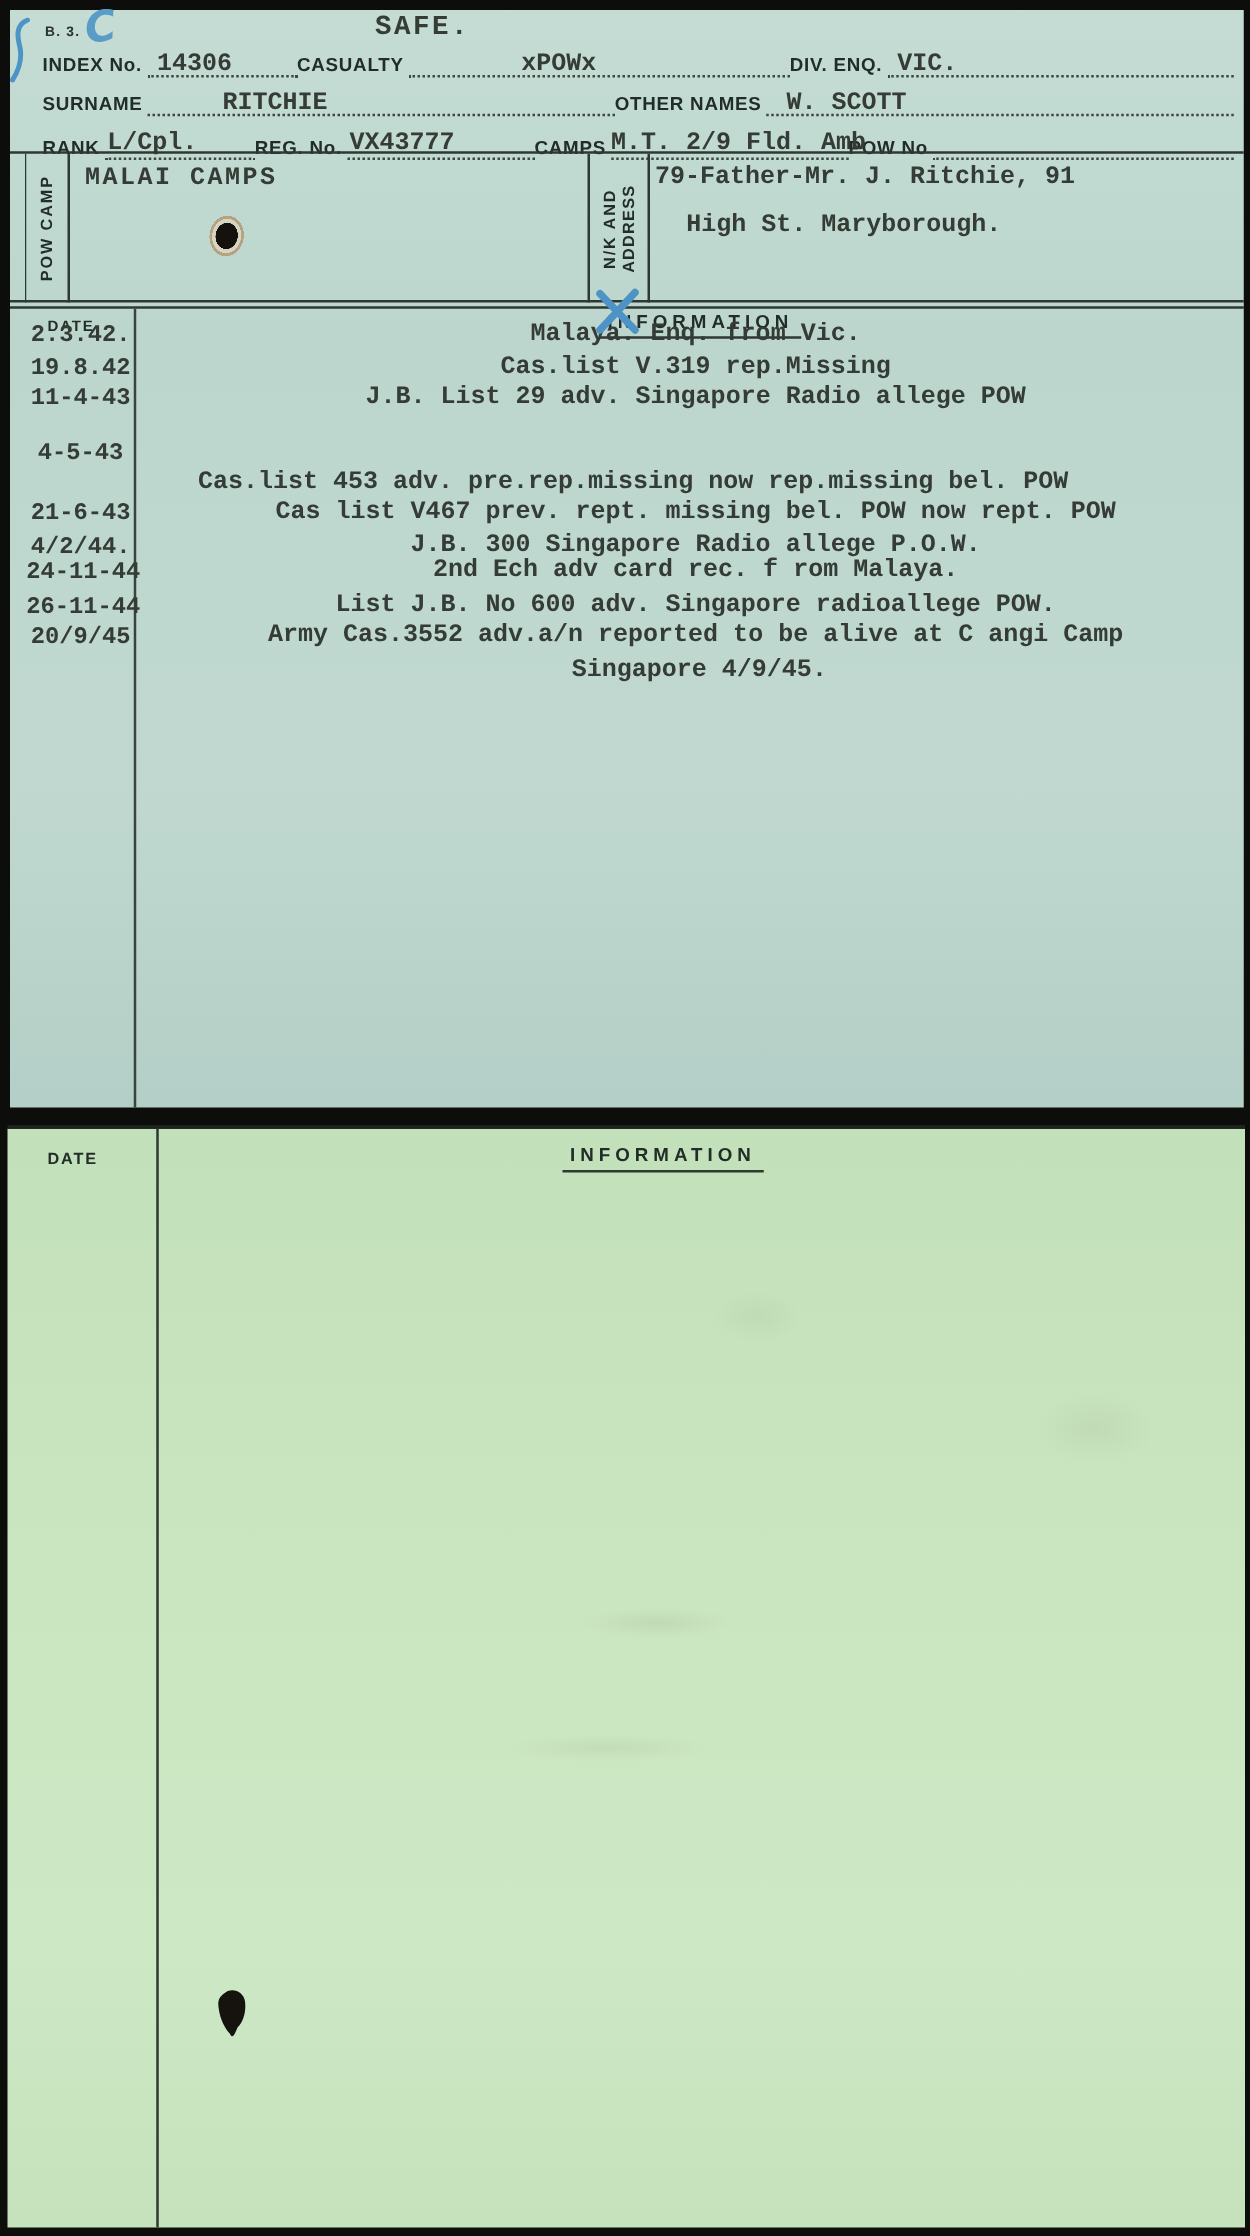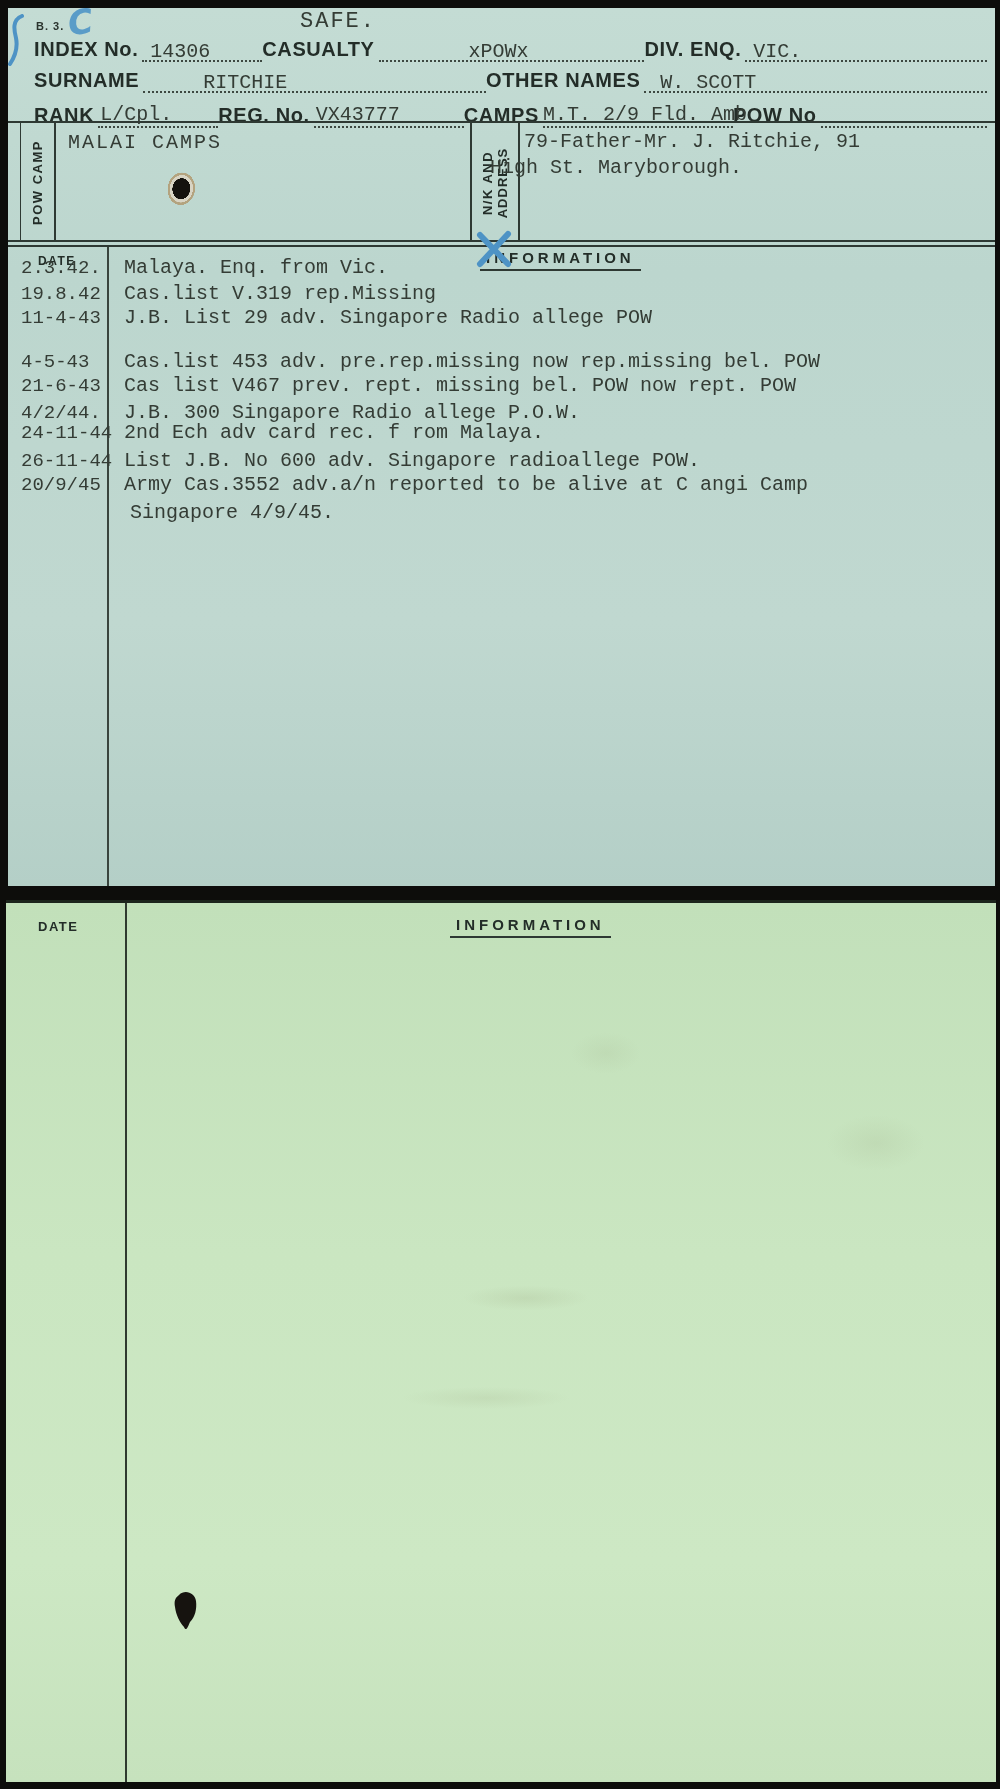--- a/index.html
+++ b/index.html
@@ -24,25 +24,25 @@
     position:absolute;inset:0;
     background:
       radial-gradient(ellipse 90px 18px at 520px 395px, rgba(150,160,120,.18), transparent 70%),
       radial-gradient(ellipse 120px 16px at 480px 495px, rgba(150,160,120,.15), transparent 70%),
       radial-gradient(ellipse 70px 40px at 870px 240px, rgba(140,150,110,.12), transparent 70%),
       radial-gradient(ellipse 50px 30px at 600px 150px, rgba(140,150,110,.10), transparent 70%);
   }
   
   .printed{
     font-family:"Liberation Sans",sans-serif;font-weight:700;
-    font-size:20px;letter-spacing:.6px;color:#232d28;white-space:nowrap;
+    font-size:15px;letter-spacing:.6px;color:#232d28;white-space:nowrap;
   }
   .typed{
-    font-family:"Liberation Mono","DejaVu Sans Mono",monospace;font-weight:400;
-    font-size:20px;color:#343c35;white-space:nowrap;
+    font-family:"Liberation Mono","DejaVu Sans Mono",monospace;font-weight:700;
+    font-size:20px;color:#343c35;white-space:nowrap;text-align:center;
   }
   
   .frow{position:absolute;left:26px;right:8px;display:flex;align-items:flex-end;}
   .frow .plabel{padding:0 4px 1px 0;}
   .dfield{
     position:relative;border-bottom:2px dotted #3d4841;height:22px;
     overflow:visible;
   }
   .dfield .typed{position:absolute;bottom:-3px;left:8px;}
   .row-a{top:30px;}
@@ -67,21 +67,21 @@
   .nk-col{left:462px;width:46px;}
   .vlabel-wrap{position:absolute;inset:0;display:flex;align-items:center;justify-content:center;}
   .vlabel{
     transform:rotate(-90deg);transform-origin:center;
     font-size:13px;font-weight:700;letter-spacing:1.5px;color:#232d28;
     white-space:nowrap;text-align:center;line-height:15px;
   }
   .vlabel .l2{display:block;letter-spacing:1px;}
   .powcamp-value{position:absolute;left:60px;top:8px;letter-spacing:2px;}
   .nk-value{position:absolute;left:516px;top:6px;line-height:26px;}
-  .nk-line2{margin-left:-34px;}
+  .nk-line2{margin-left:-34px;margin-top:13px;}
   .punch-hole{
     position:absolute;left:158px;top:46px;width:34px;height:40px;
     background:radial-gradient(ellipse 16px 19px at 45% 50%, #15120e 0 55%, #d8d4c4 56% 72%, rgba(170,120,60,.55) 73% 85%, transparent 86%);
     transform:rotate(8deg);
   }
   
   .xmark{position:absolute;left:468px;top:222px;width:36px;height:38px;z-index:5;}
   
   .tablesec{
     position:absolute;left:0;right:0;top:232px;bottom:0;
@@ -99,21 +99,21 @@
     border-bottom:2px solid #2e3933;padding:0 6px 3px 6px;
   }
   .card1 .info-head{left:472px;top:2px;}
   .card2 .date-head{left:32px;top:16px;font-size:13px;}
   .card2 .info-head{left:444px;top:13px;}
   .rows{position:absolute;left:0;right:6px;top:9px;}
   .trow{display:flex;line-height:24px;}
   .trow .tdate{width:100px;padding-left:13px;box-sizing:border-box;flex-shrink:0;font-size:19px;}
   .trow .tinfo{flex:1;padding-left:16px;}
   .trow:nth-child(2){margin-top:2px;}
-  .trow:nth-child(4){margin-top:20px;}
+  .trow:nth-child(4){margin-top:20px;flex-direction:column;}
   .trow:nth-child(6){margin-top:3px;}
   .trow:nth-child(7){margin-top:-4px;}
   .trow:nth-child(8){margin-top:4px;}
   .trow:nth-child(10){margin-top:1px;}
   .tinfo2{margin-left:6px;margin-top:4px;}
   
   .ink-blot{position:absolute;left:165px;top:686px;width:30px;height:44px;}
 </style>
 </head>
 <body>

